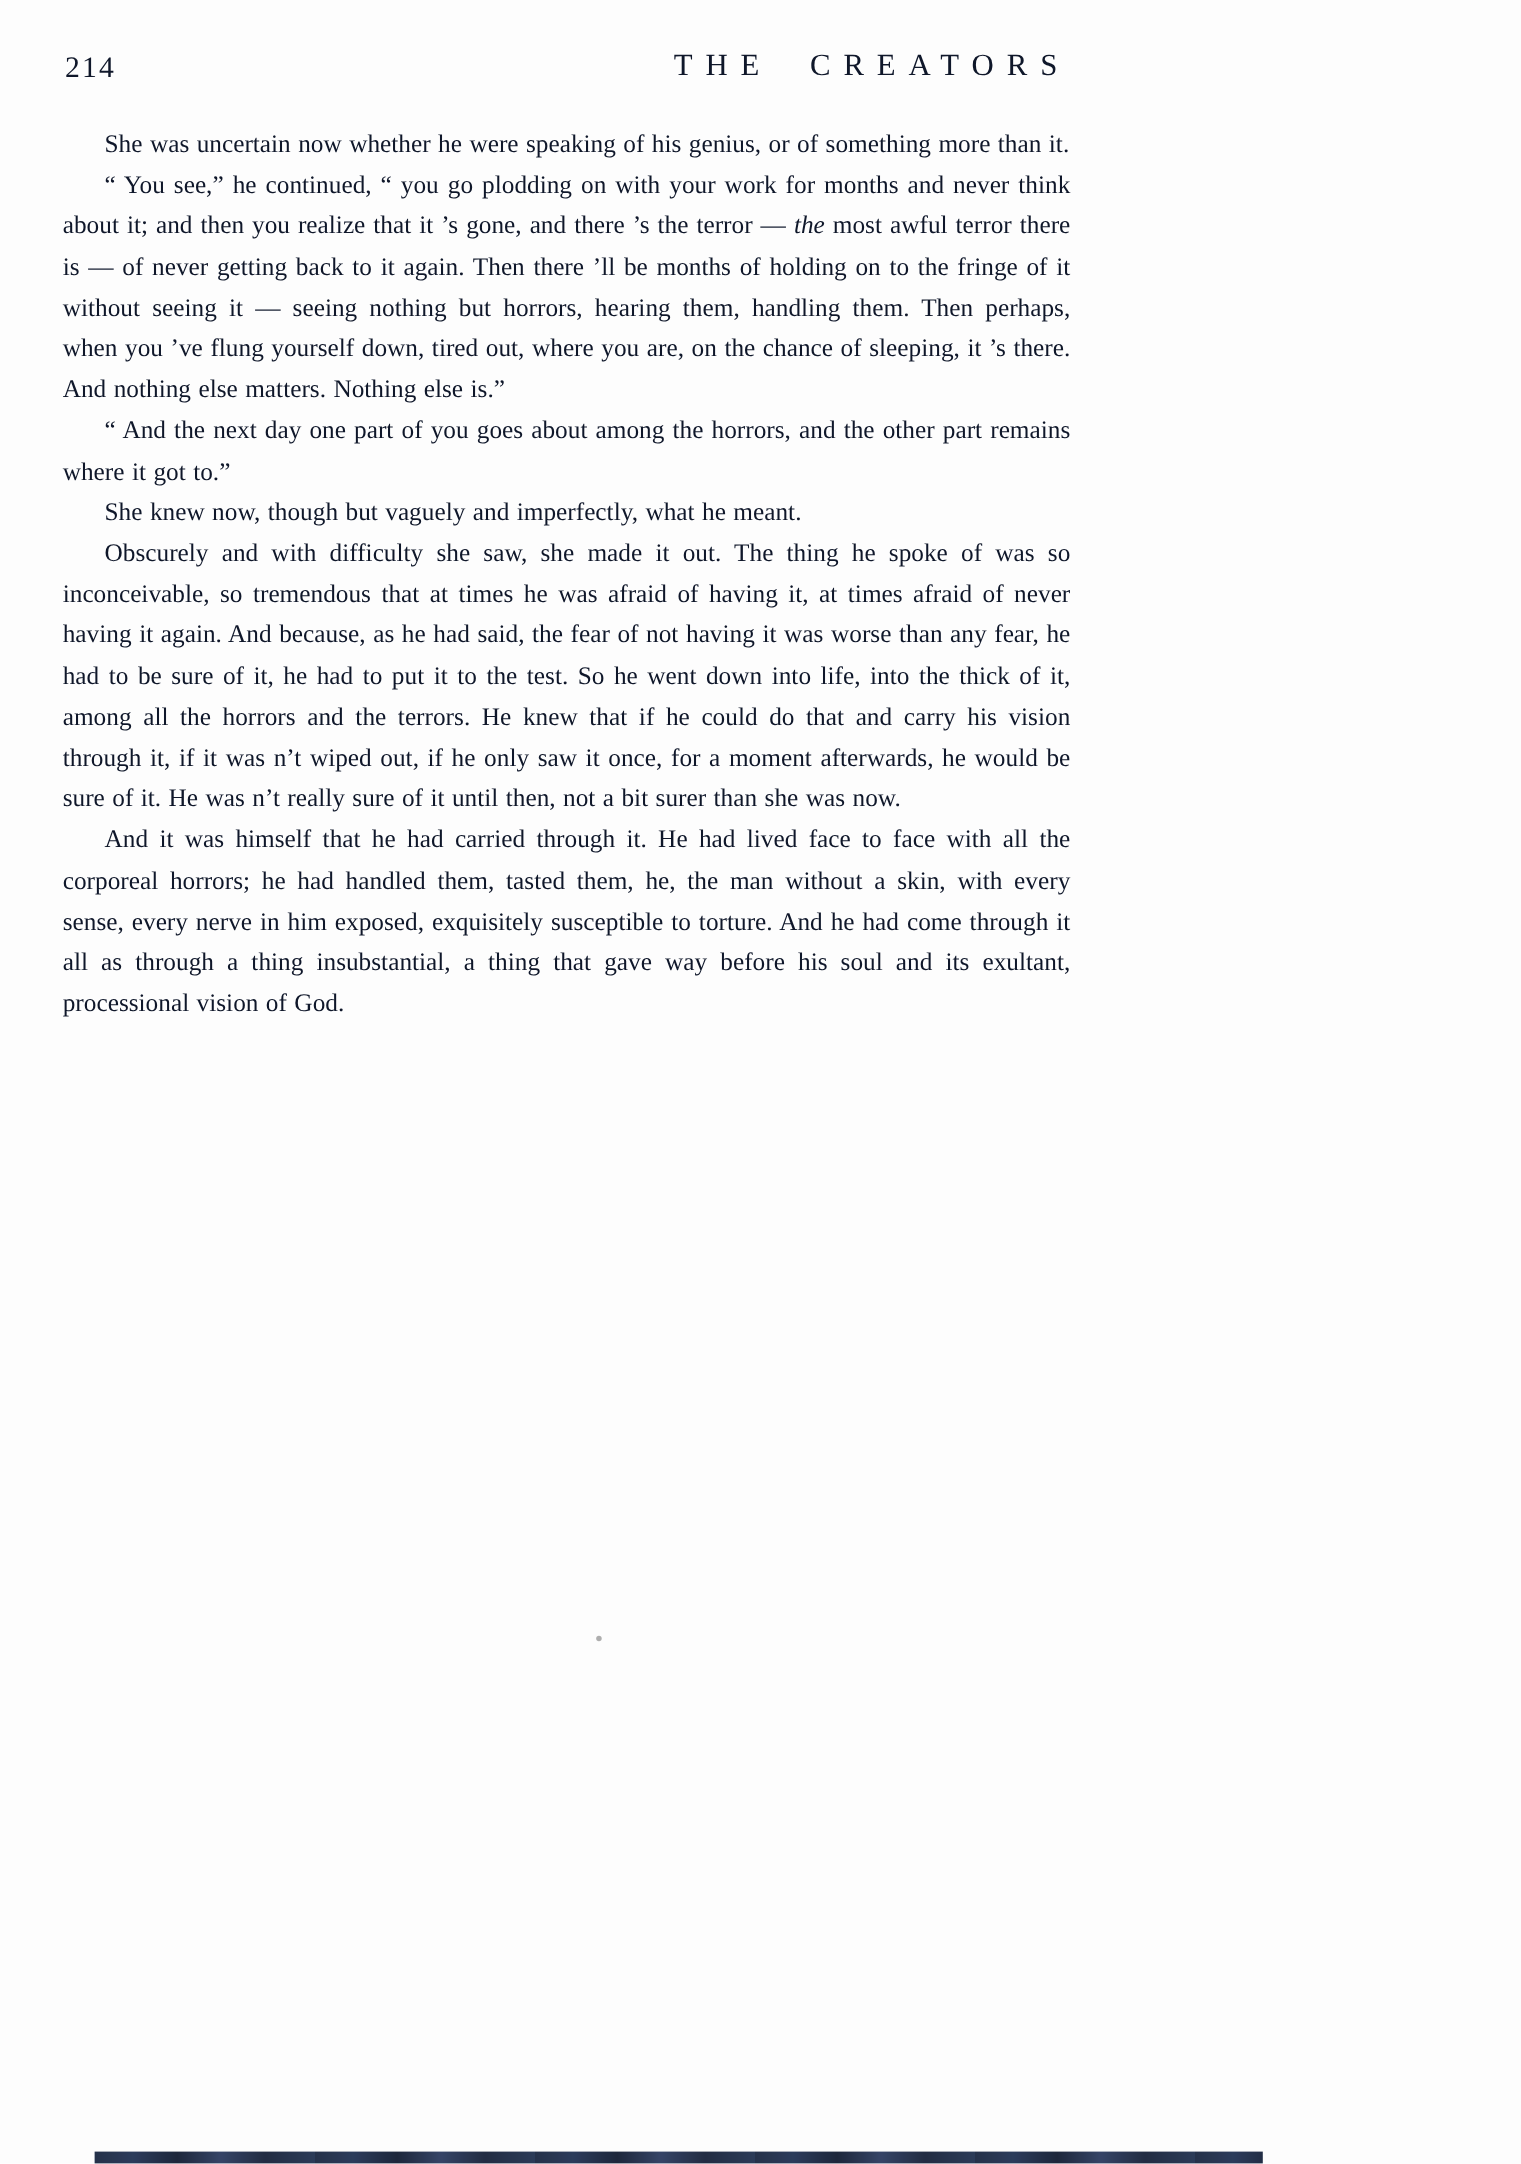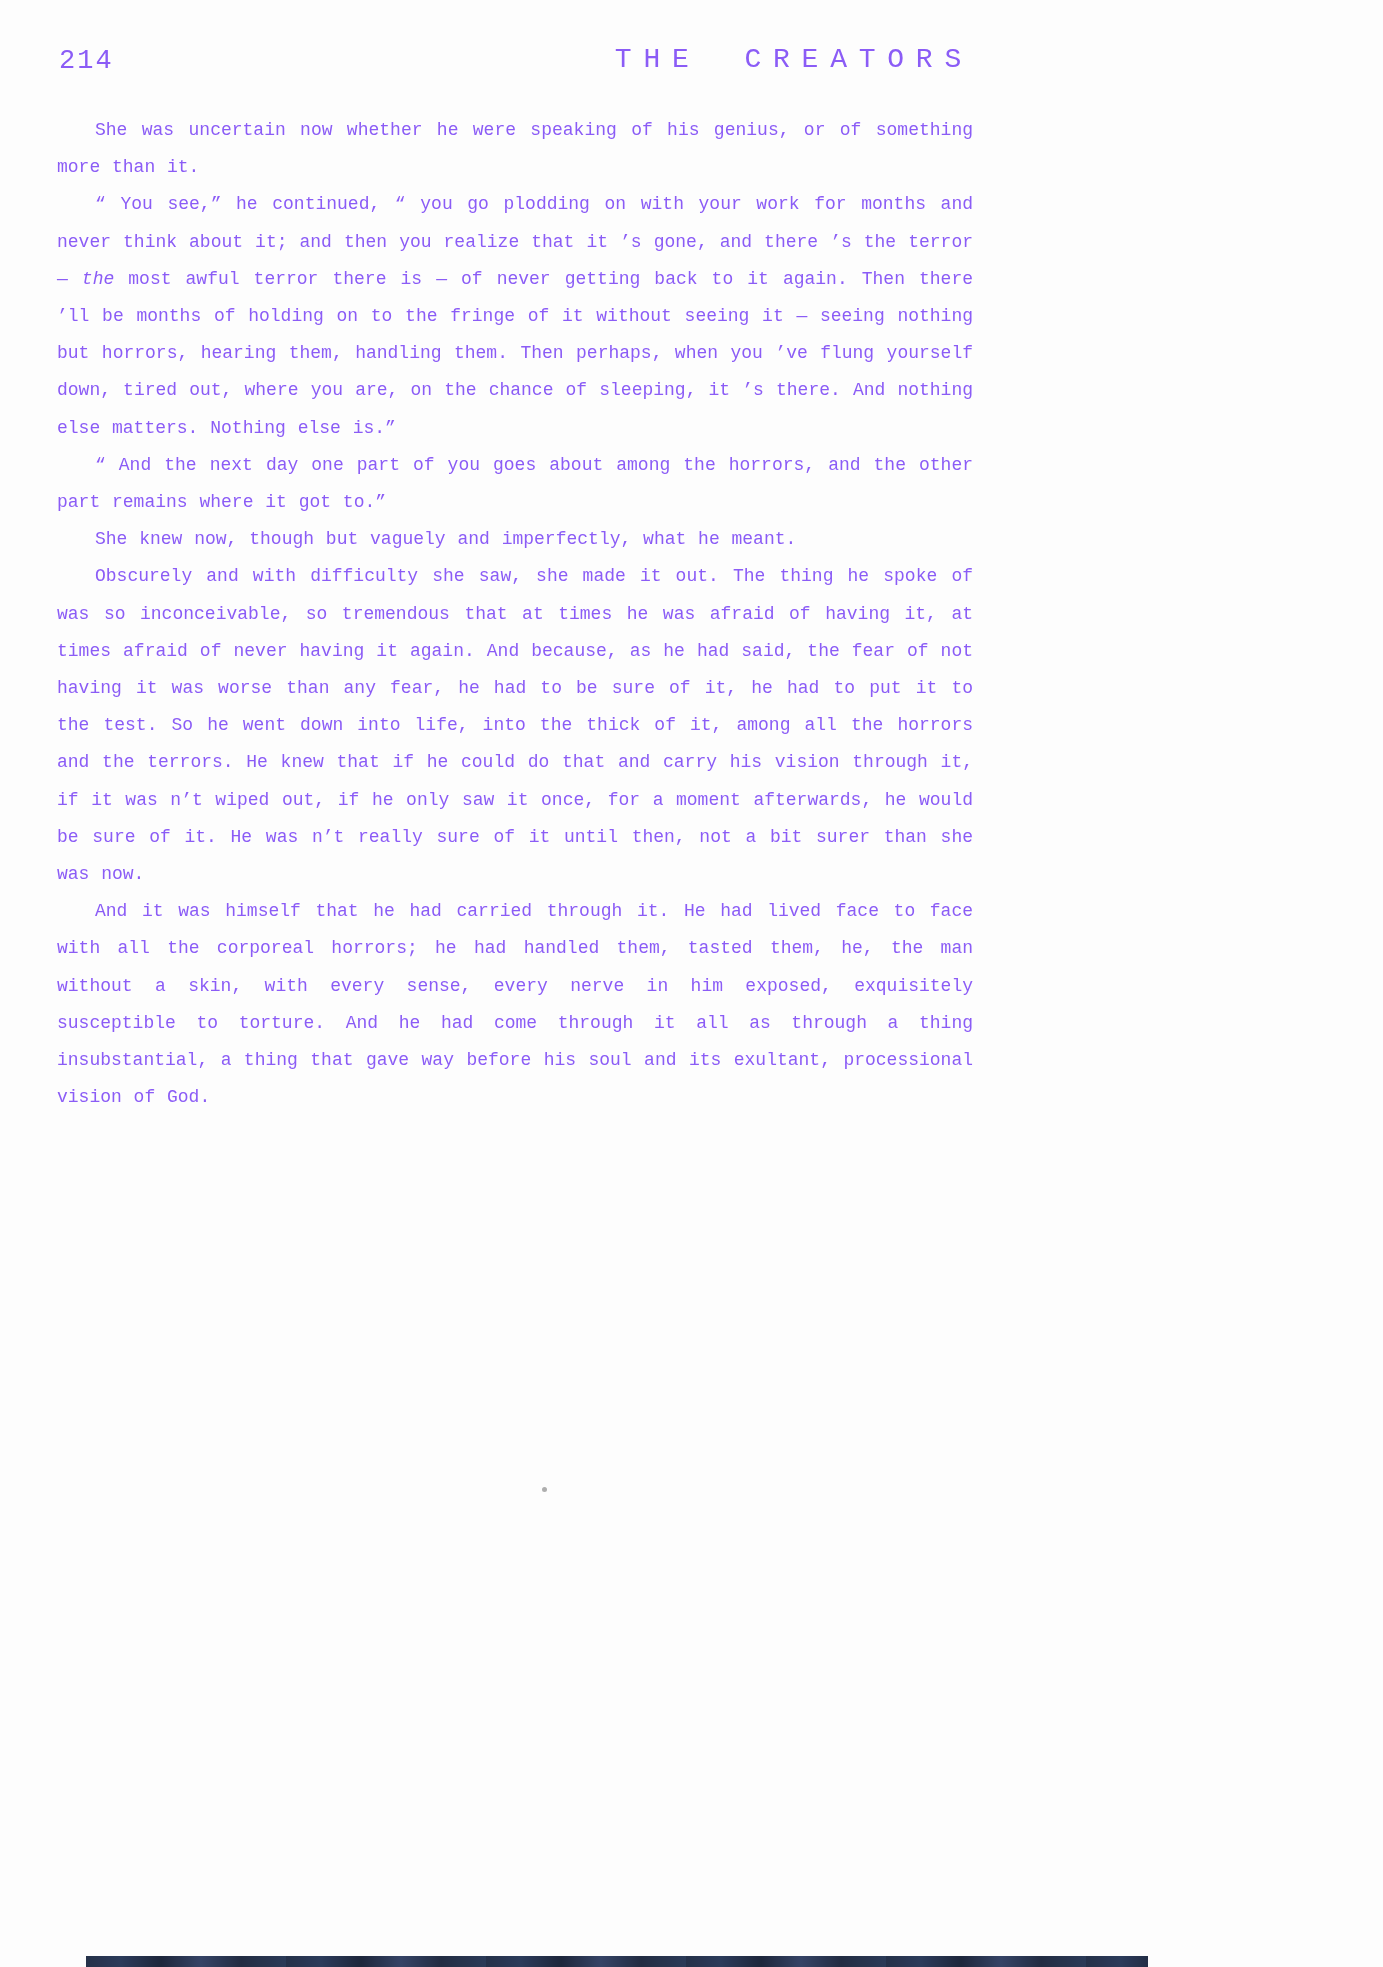--- a/index.html
+++ b/index.html
@@ -6,22 +6,22 @@
     margin: 0;
     padding: 0;
     background: #ffffff;
   }
   .scan-page {
     position: relative;
     width: 1383px;
     height: 1967px;
     background: #fdfdfd;
     overflow: hidden;
-    font-family: Liberation Mono, monospace;
-    color: #8b5cf6;
+    font-family: Liberation Serif, serif;
+    color: #0f172a;
   }
   .text-block {
     position: absolute;
     left: 57px;
     top: 44px;
     width: 916px;
   }
   .page-header {
     position: relative;
     height: 44px;
@@ -37,21 +37,21 @@
   .running-title {
     display: block;
     text-align: right;
     font-size: 28px;
     letter-spacing: 0.42em;
     word-spacing: 0.55em;
     white-space: nowrap;
   }
   .page-body .para {
     margin: 0;
-    font-size: 18px;
+    font-size: 23px;
     line-height: 37.2px;
     text-align: justify;
     text-indent: 38px;
     word-spacing: 1px;
   }
   .page-body .para em {
     font-style: italic;
   }
   .scan-speckle {
     position: absolute;

